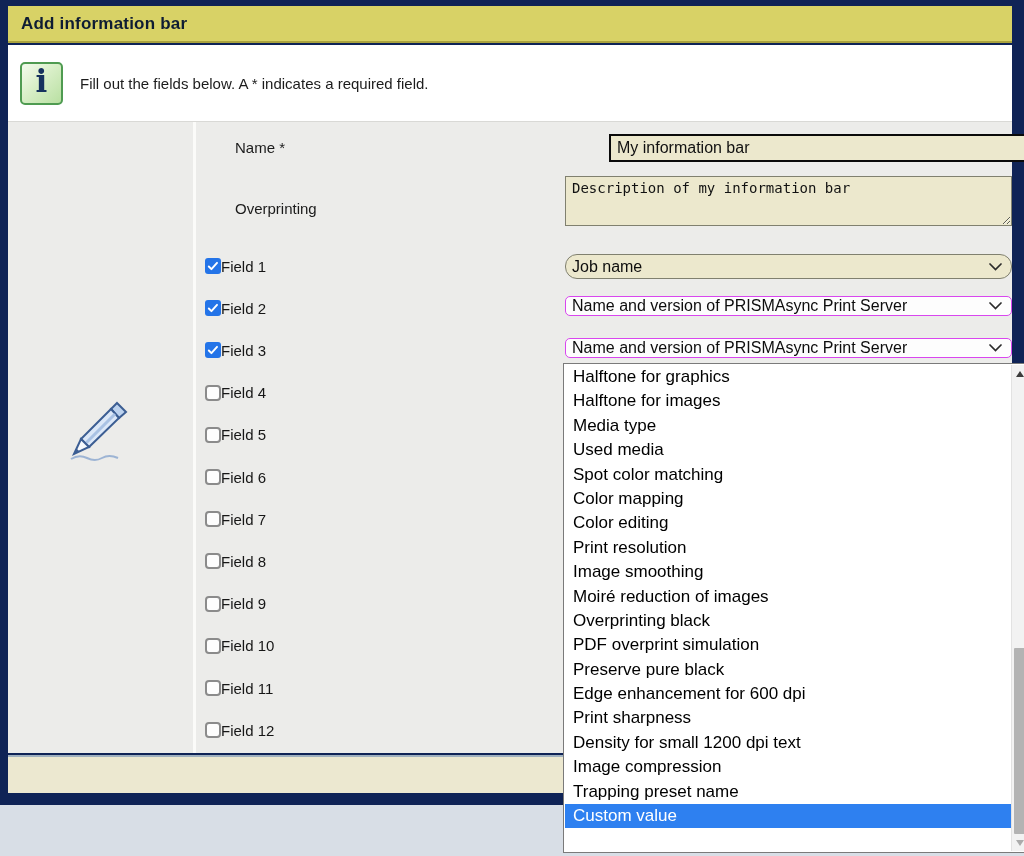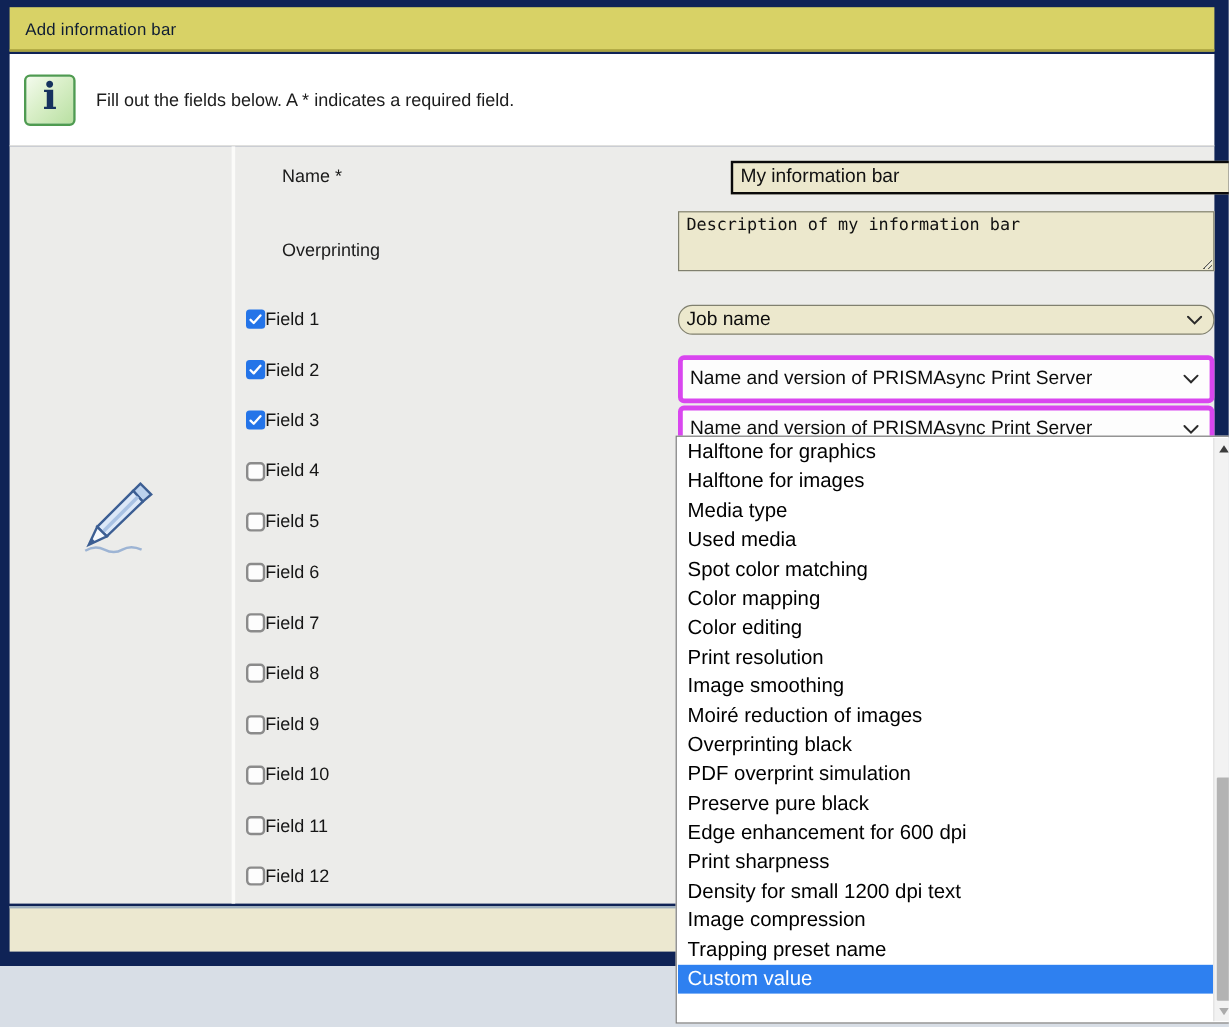--- a/index.html
+++ b/index.html
@@ -14,21 +14,21 @@
   .frame {
     position:absolute; left:0; top:0; width:1024px; height:805px;
     background:#0f2356;
   }
   .titlebar {
     position:absolute; left:8px; top:6px; width:1004px; height:37px;
     background:#d8d266; border-bottom:2px solid #aaa33f;
     display:flex; align-items:center; padding-left:13px;
   }
   .titlebar .title-text {
-    font-size:14px; font-weight:normal; color:#0e1c33; letter-spacing:.2px;
+    font-size:17px; font-weight:bold; color:#0e1c33; letter-spacing:.2px;
   }
   .infobar {
     position:absolute; left:8px; top:45px; width:1004px; height:77px;
     background:#ffffff; border-bottom:1px solid #d9d9d6;
     display:flex; align-items:center; padding-left:12px;
   }
   .info-icon {
     width:43px; height:43px; flex:0 0 43px;
     border:2px solid #4f9b51; border-radius:5px;
     background:linear-gradient(135deg,#f4fbee 0%,#d9efc8 45%,#b9e0a2 100%);
@@ -73,22 +73,22 @@
   }
   .cb {
     width:16px; height:16px; display:inline-flex;
     align-items:center; justify-content:center; flex:0 0 16px;
   }
   .cb.checked { background:#2474e8; border-radius:3px; }
   .cb.unchecked { background:#fdfdfd; border:2px solid #8b8b8b; border-radius:4px; }
   .cb-label { font-size:15px; color:#161616; white-space:nowrap; }
   
   .select-box {
-    position:absolute; left:565px; width:447px; height:40px;
-    background:#fdfdfd; border:4px solid #d946ef; border-radius:5px;
+    position:absolute; left:565px; width:447px; height:20px;
+    background:#fdfdfd; border:1px solid #d946ef; border-radius:5px;
     display:flex; align-items:center; justify-content:space-between;
     padding:0 9px 0 6px; font-size:16px; color:#0d0d0d; white-space:nowrap;
   }
   .select-box.legacy {
     background:#ece8cd; border:1px solid #80806f; border-radius:12px; height:25px;gap:28px;
   }
   .select-value { overflow:hidden; }
   .chev { display:inline-flex; align-items:center; flex:0 0 auto; margin-left:6px; }
   
   .dd-panel {

